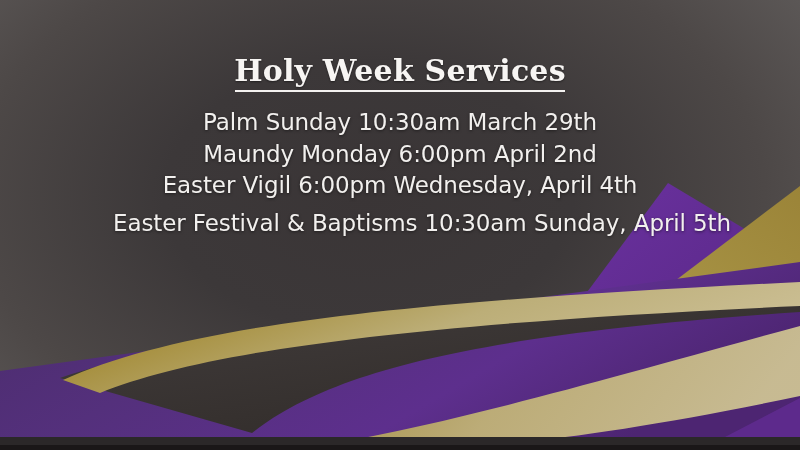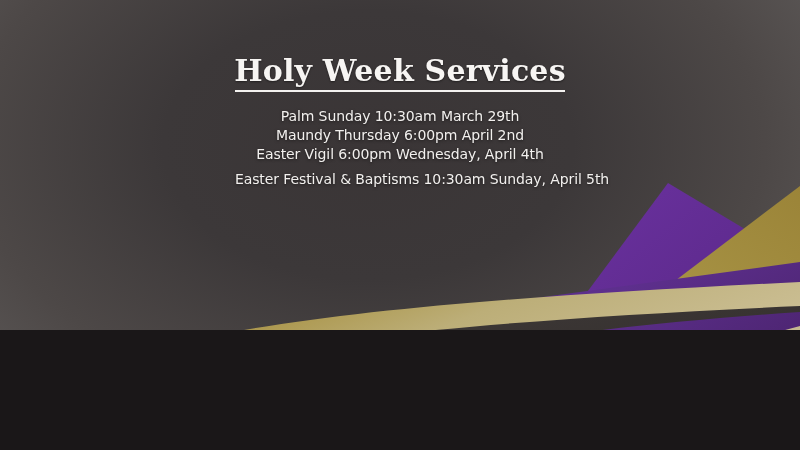--- a/index.html
+++ b/index.html
@@ -4,21 +4,21 @@
 <title>Holy Week Services</title>
 <style>
   html, body {
     margin: 0;
     padding: 0;
     background: #1a1718;
   }
   #slide {
     position: relative;
     width: 800px;
-    height: 330px;
+    height: 445px;
     overflow: hidden;
     font-family: "DejaVu Sans", sans-serif;
     background:
       radial-gradient(ellipse 640px 420px at 46% 44%, #3a3536 0%, #3c3839 32%, #4d4847 62%, #5e5a59 86%, #656160 100%),
       linear-gradient(135deg, #6a6665 0%, #4a4645 48%, #3e3a3a 100%);
   }
 
   
   #bg-art {
     position: absolute;
@@ -62,21 +62,21 @@
   }
 
   .schedule-list {
     list-style: none;
     margin: 0;
     padding: 0;
   }
   .schedule-item {
     color: #f2f0ee;
     font-family: "DejaVu Sans", sans-serif;
-    font-size: 14px;
+    font-size: 23px;
     line-height: 1.47;
     font-weight: 400;
     letter-spacing: -0.1px;
     text-shadow: 0 1px 3px rgba(0,0,0,0.5);
     white-space: nowrap;
   }
   .schedule-item.tight { line-height: 1.28; }
   .schedule-item.last  { margin-top: 4px; padding-left: 44px; }
   .title-row { line-height: 0; }
 </style>
@@ -159,19 +159,19 @@
   </svg>
 
   <div id="content">
 
     <div class="title-row">
       <h1 id="slide-title">Holy Week Services</h1>
     </div>
 
     <ul class="schedule-list">
       <li class="schedule-item">Palm Sunday 10:30am March 29th</li>
-      <li class="schedule-item tight">Maundy Thursday 6:00pm April 2nd</li>
+      <li class="schedule-item tight">Maundy Monday 6:00pm April 2nd</li>
       <li class="schedule-item">Easter Vigil 6:00pm Wednesday, April 4th</li>
       <li class="schedule-item last">Easter Festival &amp; Baptisms 10:30am Sunday, April 5th</li>
     </ul>
 
   </div>
 </div>
 
 </body></html>

